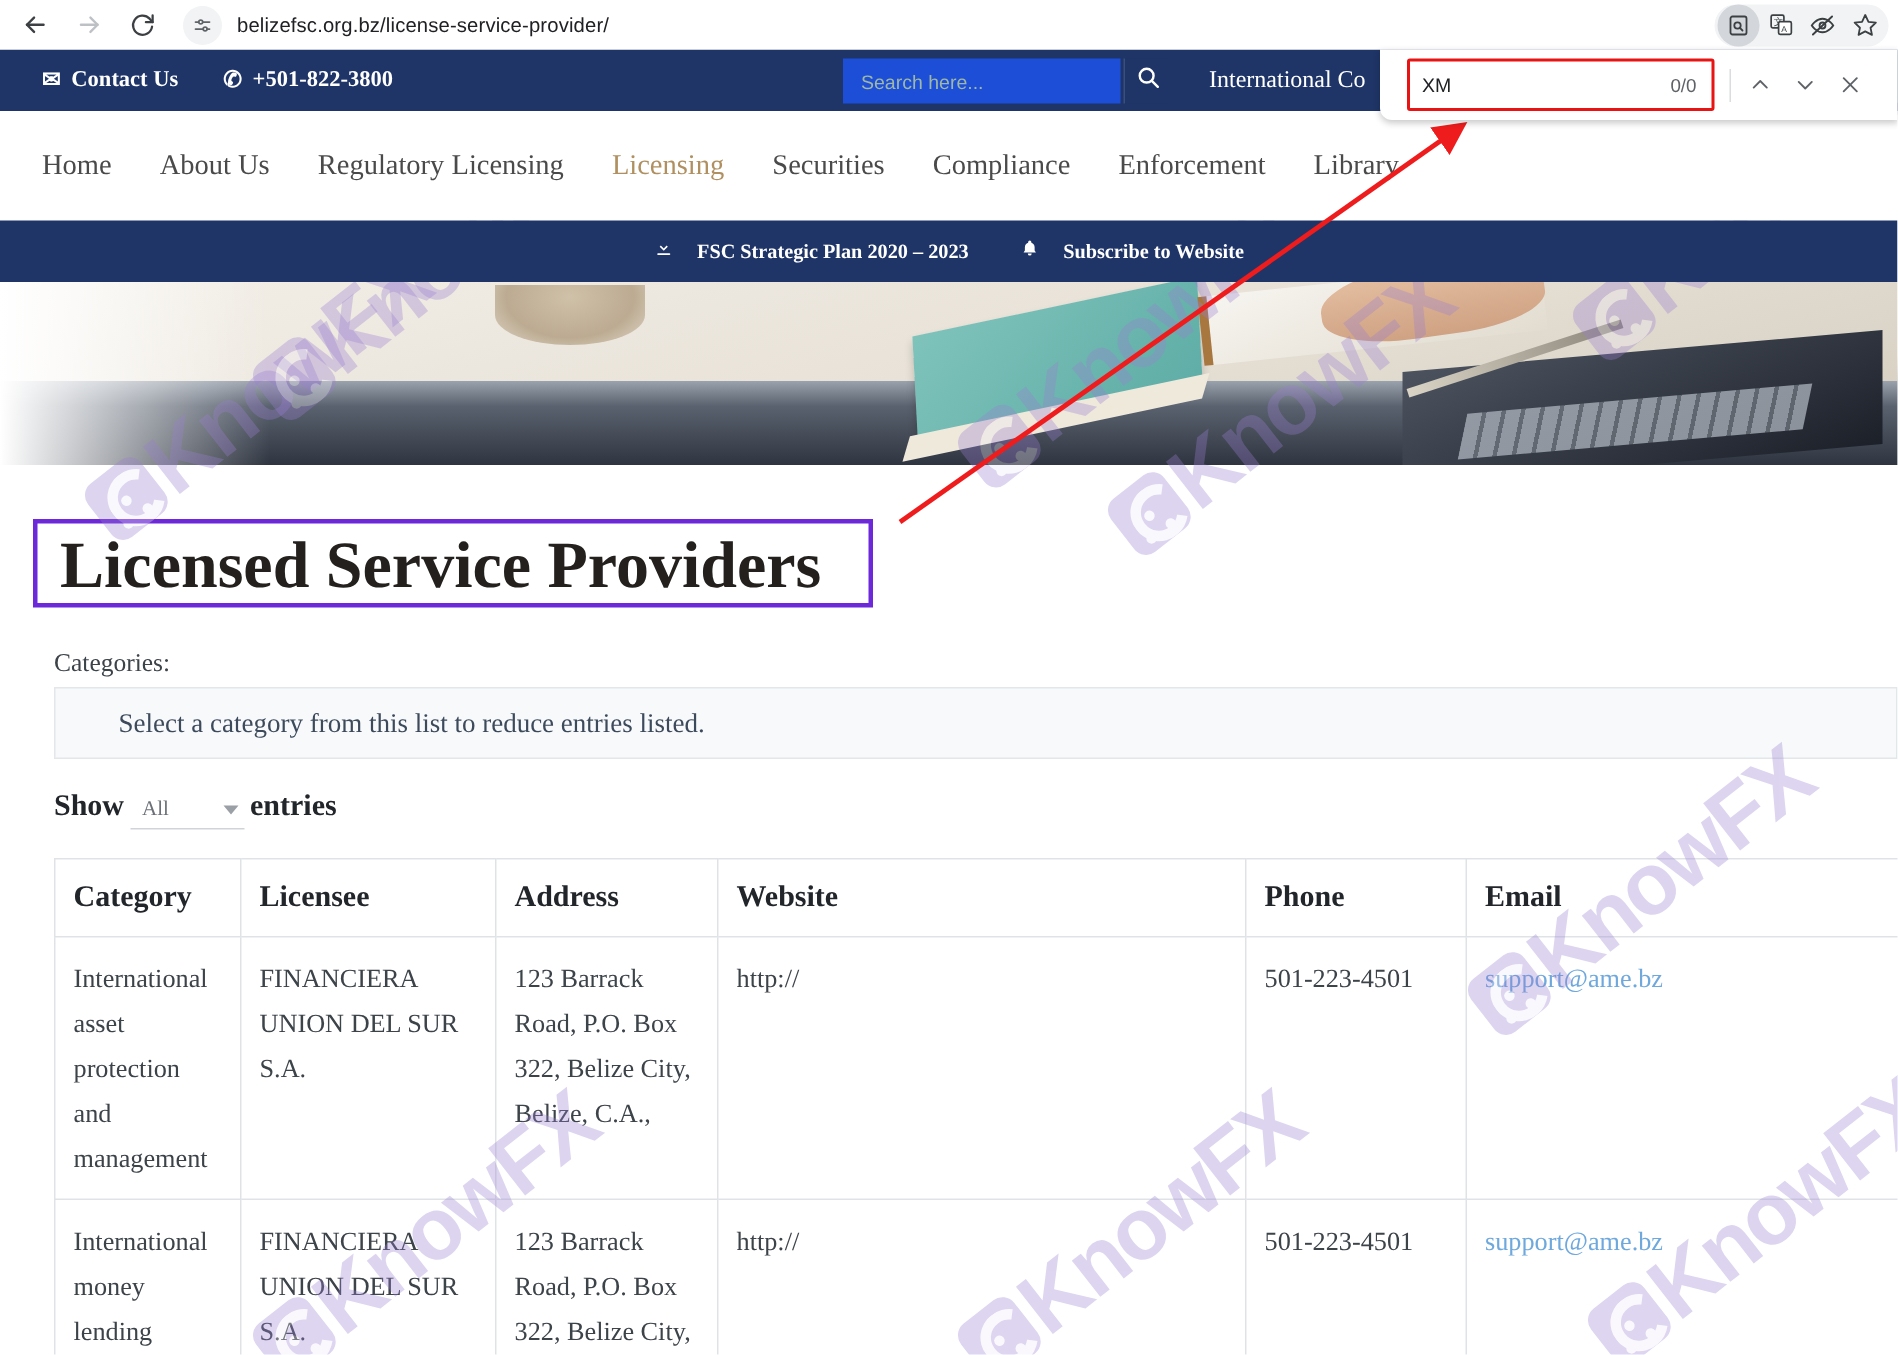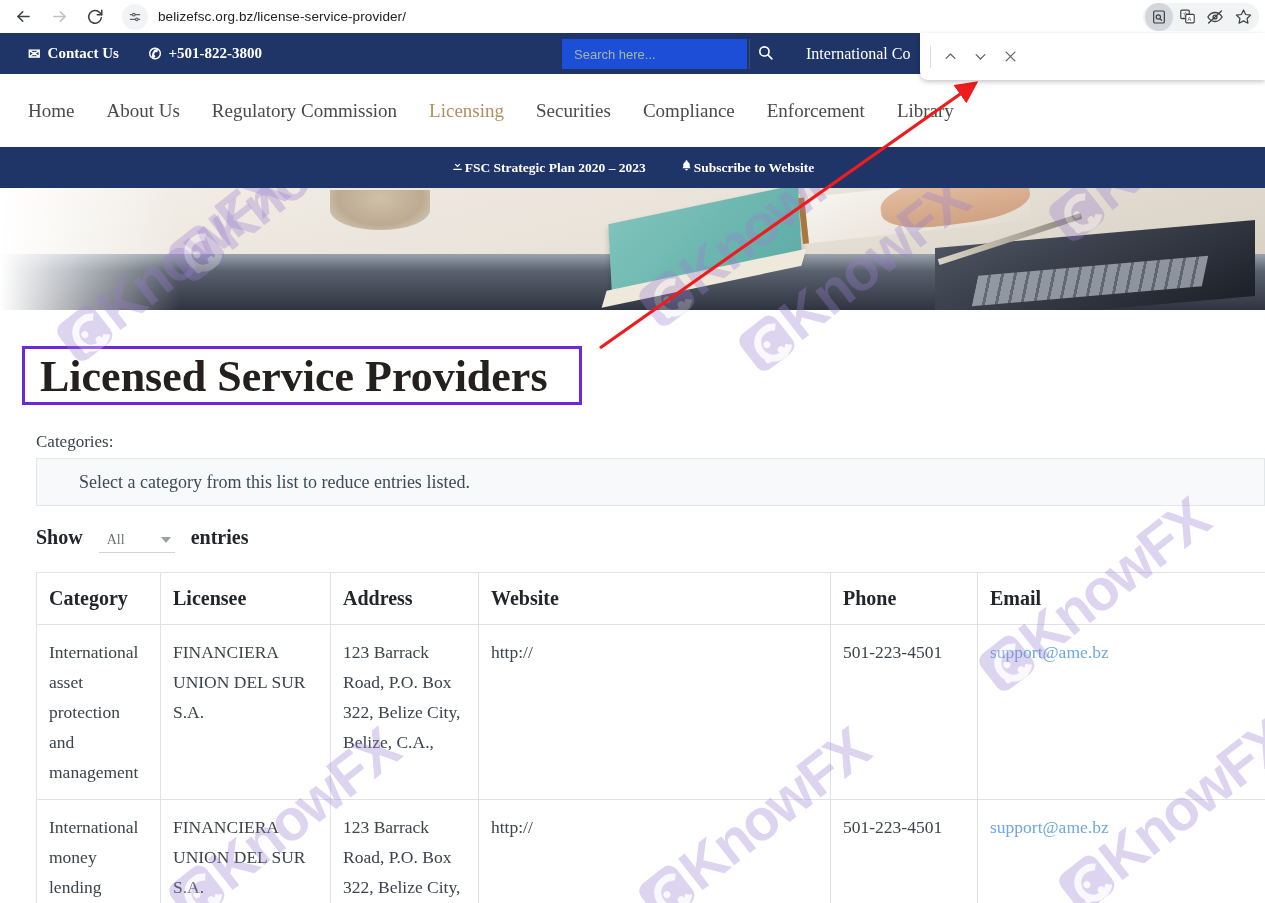--- a/index.html
+++ b/index.html
@@ -217,21 +217,21 @@
     position: absolute; top: 147px; left: 0; width: 1265px; height: 41px;
     background: #1f3567;
     display: flex; align-items: center; justify-content: center;
     gap: 34px;
     z-index: 8;
   }
   .subnav-item {
     color: #ffffff;
     font-family: "Liberation Serif", serif;
     font-weight: bold; font-size: 13.5px;
-    display: flex; align-items: center; gap: 1px;
+    display: flex; align-items: center; gap: 16px;
   }
 
   
   .hero {
     position: absolute; top: 188px; left: 0; width: 1265px; height: 122px;
     overflow: hidden; z-index: 4;
     background: linear-gradient(180deg,#e7e3dc 0%, #ded8cf 40%, #3c4350 60%, #2b303a 100%);
   }
   .hero-img { position: absolute; inset: 0; }
   .hero-desk {
@@ -319,21 +319,21 @@
     display: flex; align-items: center;
   }
   #category-placeholder {
     margin-left: 42px;
     font-family: "Liberation Serif", serif;
     font-size: 18px; color: #3d4a5c;
   }
 
   .show-entries {
     position: absolute; left: 36px; top: 216px;
-    display: flex; align-items: baseline; gap: 16px;
+    display: flex; align-items: baseline; gap: 4px;
     font-family: "Liberation Serif", serif;
   }
   .show-entries .lbl { font-weight: bold; font-size: 20px; color: #22262b; }
   .length-select {
     position: relative;
     width: 76px; height: 24px;
     border-bottom: 1px solid #cfd4d8;
     display: flex; align-items: center; justify-content: space-between;
     padding: 0 4px 0 8px;
   }
@@ -513,21 +513,21 @@
     </div>
 
     <a id="intl-co-text">International Co</a>
     <div id="topbar-right-sliver">F</div>
   </div>
 
   <div class="main-nav">
     <div class="nav-items">
       <a class="nav-item">Home</a>
       <a class="nav-item">About Us</a>
-      <a class="nav-item">Regulatory Commission</a>
+      <a class="nav-item">Regulatory Licensing</a>
       <a class="nav-item active">Licensing</a>
       <a class="nav-item">Securities</a>
       <a class="nav-item">Compliance</a>
       <a class="nav-item">Enforcement</a>
       <a class="nav-item">Library</a>
     </div>
   </div>
 
   <div class="sub-nav">
     <a class="subnav-item">
@@ -645,20 +645,24 @@
   <svg class="arrow-svg" viewBox="0 0 1265 903">
     <defs>
       <marker id="arrowhead" markerWidth="7" markerHeight="7" refX="5" refY="3.5" orient="auto">
         <polygon points="0 0, 7 3.5, 0 7" fill="#ee1c1c"></polygon>
       </marker>
     </defs>
     <line x1="600" y1="348" x2="973" y2="85" stroke="#ee1c1c" stroke-width="3.2" marker-end="url(#arrowhead)"></line>
   </svg>
 
   <div class="find-bar">
+    <div class="find-input-wrap">
+      <input class="find-input" value="XM" style="">
+      <span class="find-count">0/0</span>
+    </div>
     <div class="find-sep"></div>
     <div class="find-btn">
       <svg width="15" height="15" viewBox="0 0 24 24" fill="none" stroke="currentColor" stroke-width="2" stroke-linecap="round" stroke-linejoin="round">
           <polyline points="5 15 12 8 19 15"></polyline>
         </svg>
     </div>
     <div class="find-btn">
       <svg width="15" height="15" viewBox="0 0 24 24" fill="none" stroke="currentColor" stroke-width="2" stroke-linecap="round" stroke-linejoin="round">
           <polyline points="5 9 12 16 19 9"></polyline>
         </svg>

